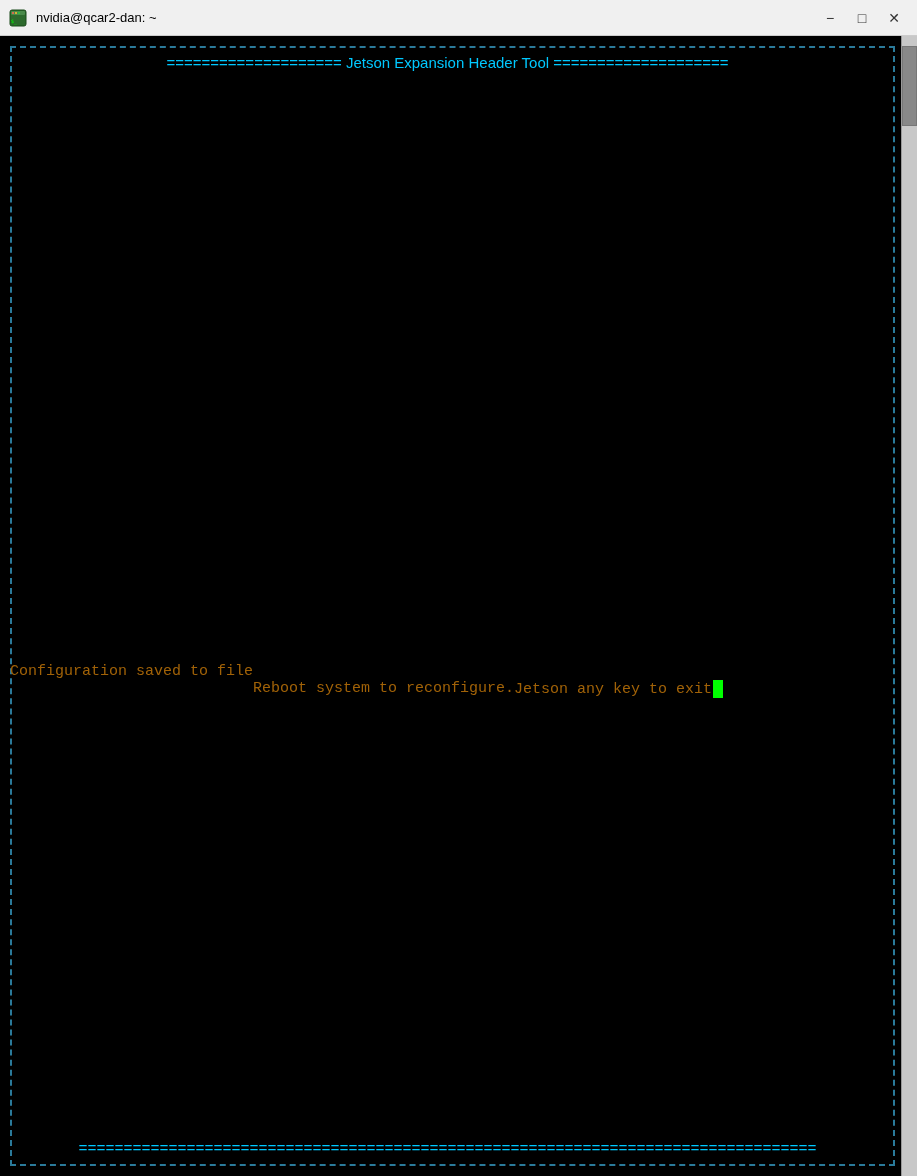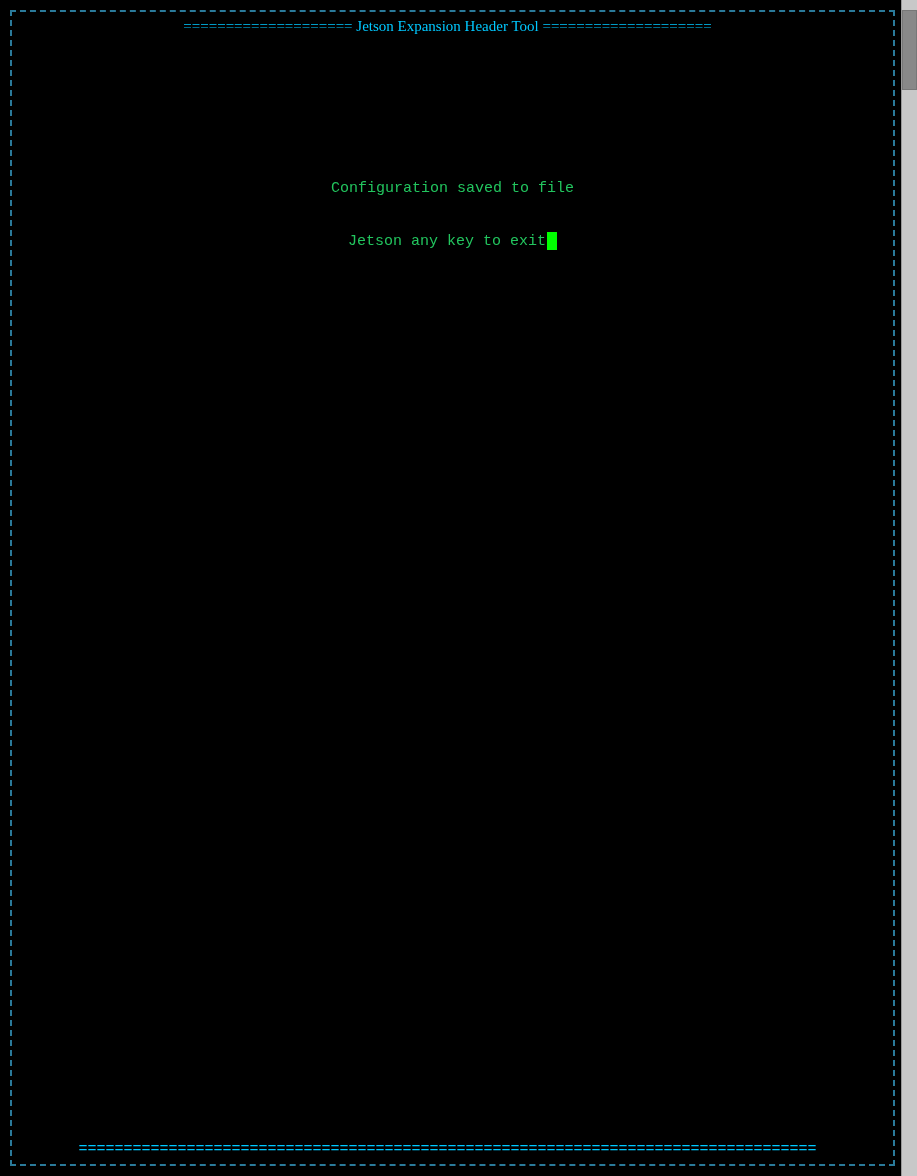--- a/index.html
+++ b/index.html
@@ -106,21 +106,21 @@
       bottom: 10px;
       border: 2px dashed #2a7a9a;
     }
 
     .top-header {
       position: absolute;
       top: 18px;
       left: 0;
       right: 22px;
       text-align: center;
-      font-family: Liberation Serif, serif;
+      font-family: Liberation Sans, sans-serif;
       font-size: 15px;
       color: #00c8ff;
       z-index: 2;
     }
 
     .header-bg {
       background: #000;
       padding: 0 5px;
       display: inline-block;
     }
@@ -137,27 +137,27 @@
       z-index: 2;
     }
 
     .content-area {
       position: absolute;
       top: 60px;
       left: 10px;
       right: 22px;
       bottom: 50px;
       display: flex;
-      flex-direction: column;
+      flex-direction: row;
       align-items: center;
       justify-content: flex-start;
       padding-top: 120px;
       font-family: 'Courier New', Courier, monospace;
       font-size: 15px;
-      color: #22c55e;
+      color: #a16207;
       text-align: center;
     }
 
     .scrollbar-area {
       position: absolute;
       right: 0;
       top: 0;
       bottom: 0;
       width: 16px;
       background: #b0b0b0;
@@ -186,31 +186,53 @@
 
     .large-spacing {
       margin-top: 35px;
     }
   </style>
 </head>
 <body>
 
 <div class="window">
 
+  <div class="titlebar">
+    <div class="titlebar-left">
+      <div class="titlebar-icon">
+
+        <svg viewBox="0 0 18 18" fill="none" xmlns="http://www.w3.org/2000/svg">
+          <rect x="1" y="1" width="16" height="16" rx="2" fill="#2d6a2d" stroke="#1a4a1a" stroke-width="1"></rect>
+          <rect x="2" y="2" width="14" height="4" rx="1" fill="#4a8a4a"></rect>
+          <circle cx="4" cy="4" r="1" fill="#ff5f56"></circle>
+          <circle cx="7" cy="4" r="1" fill="#ffbd2e"></circle>
+          <circle cx="10" cy="4" r="1" fill="#27c93f"></circle>
+          <text x="2" y="14" font-family="monospace" font-size="5" fill="#00ff00">$_</text>
+        </svg>
+      </div>
+      <span class="titlebar-title">nvidia@qcar2-dan: ~</span>
+    </div>
+    <div class="titlebar-buttons">
+      <button class="titlebar-btn">−</button>
+      <button class="titlebar-btn">□</button>
+      <button class="titlebar-btn close">✕</button>
+    </div>
+  </div>
 
   <div class="terminal-outer">
 
     <div class="dashed-border-box"></div>
 
     <div class="top-header">
       <span class="header-bg">==================== Jetson Expansion Header Tool ====================</span>
     </div>
 
     <div class="content-area">
       <div>Configuration saved to file</div>
+      <div class="large-spacing">Reboot system to reconfigure.</div>
       <div class="large-spacing">
         <span>Jetson any key to exit</span><span class="cursor"></span>
       </div>
     </div>
 
     <div class="bottom-border-line">
       <span class="header-bg">==================================================================================</span>
     </div>
 
     <div class="scrollbar-area">

